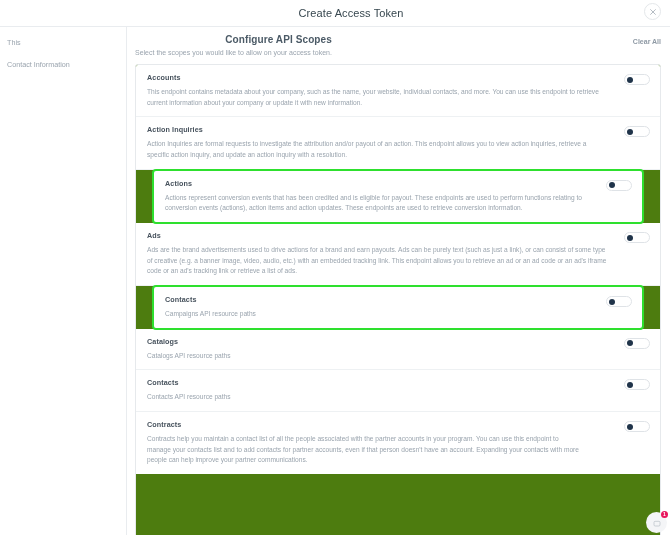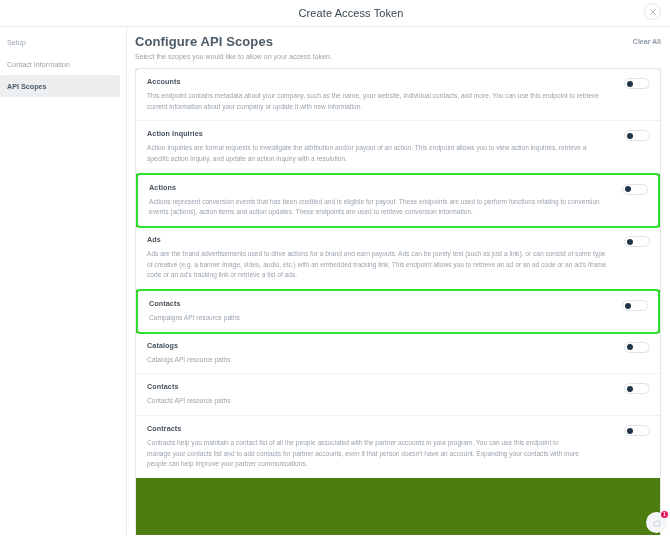--- a/index.html
+++ b/index.html
@@ -71,24 +71,25 @@
     background: #fff;
     overflow: hidden;
   }
 
   .content-head {
     display: flex;
     align-items: flex-start;
     justify-content: space-between;
   }
   .content-head-left h2 {
-    font-size: 13px;
+    font-size: 10px;
     font-weight: bold;
     color: #4b5a66;
     letter-spacing: .1px;
+    text-align: right;
   }
   .content-head-left p {
     margin-top: 4px;
     font-size: 7px;
     color: #9aa4ae;
   }
   .clear-all {
     font-size: 7px;
     font-weight: bold;
     color: #8f9aa5;
@@ -115,21 +116,21 @@
     align-items: flex-start;
     padding: 8px 10px 8px 11px;
     border-bottom: 1px solid #eef1f3;
     background: #fff;
   }
   .scope-row:last-child { border-bottom: none; gap: 26px; }
 
   .scope-row.highlight {
     border: 2px solid #2ee02e;
     border-radius: 4px;
-    margin: -1px 0;
+    margin: -1px 16px;
     z-index: 2;
   }
 
   .scope-text { flex: 1 1 auto; padding-right: 14px; }
   .scope-name {
     font-size: 7.2px;
     font-weight: bold;
     color: #47525d;
     letter-spacing: .1px;
   }
@@ -197,27 +198,24 @@
           <path d="M1 1 L9 9 M9 1 L1 9" stroke="#8e99a4" stroke-width="1.1" fill="none" stroke-linecap="round"></path>
         </svg>
       </span>
     </div>
   </div>
 
   <div class="modal-body">
 
     <div class="sidebar">
       <div class="side-item">
-        <span>Setup</span>
+        <span>This</span>
       </div>
       <div class="side-item">
         <span>Contact Information</span>
-      </div>
-      <div class="side-item active">
-        <span>API Scopes</span>
       </div>
     </div>
 
     <div class="content">
 
       <div class="content-head">
         <div class="content-head-left">
           <h2>Configure API Scopes</h2>
           <p>Select the scopes you would like to allow on your access token.</p>
         </div>

